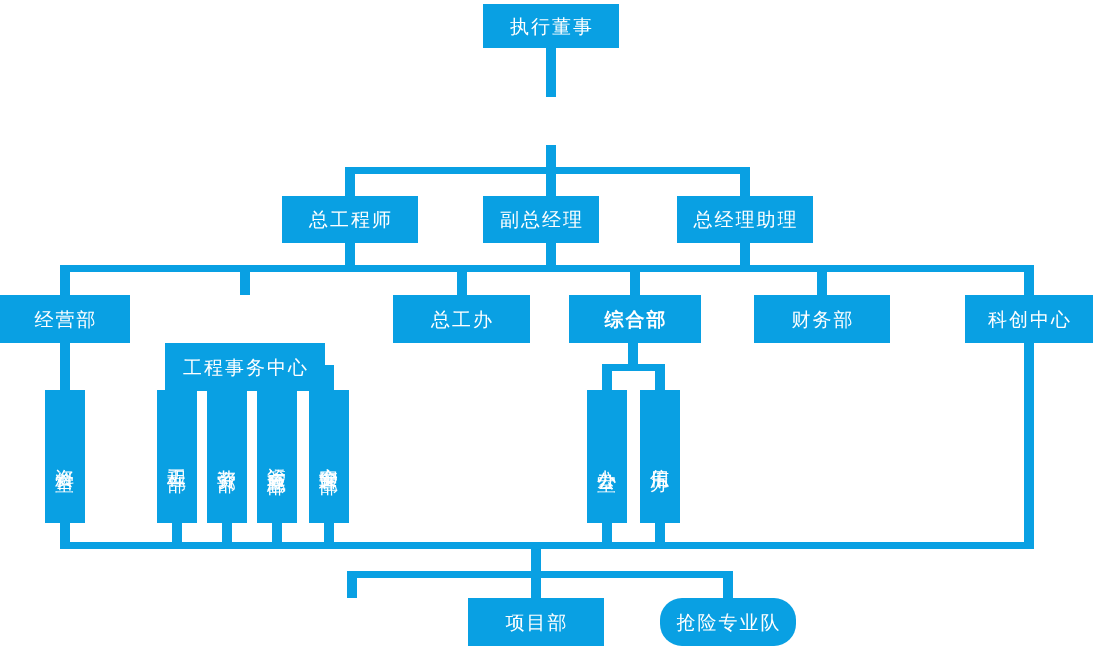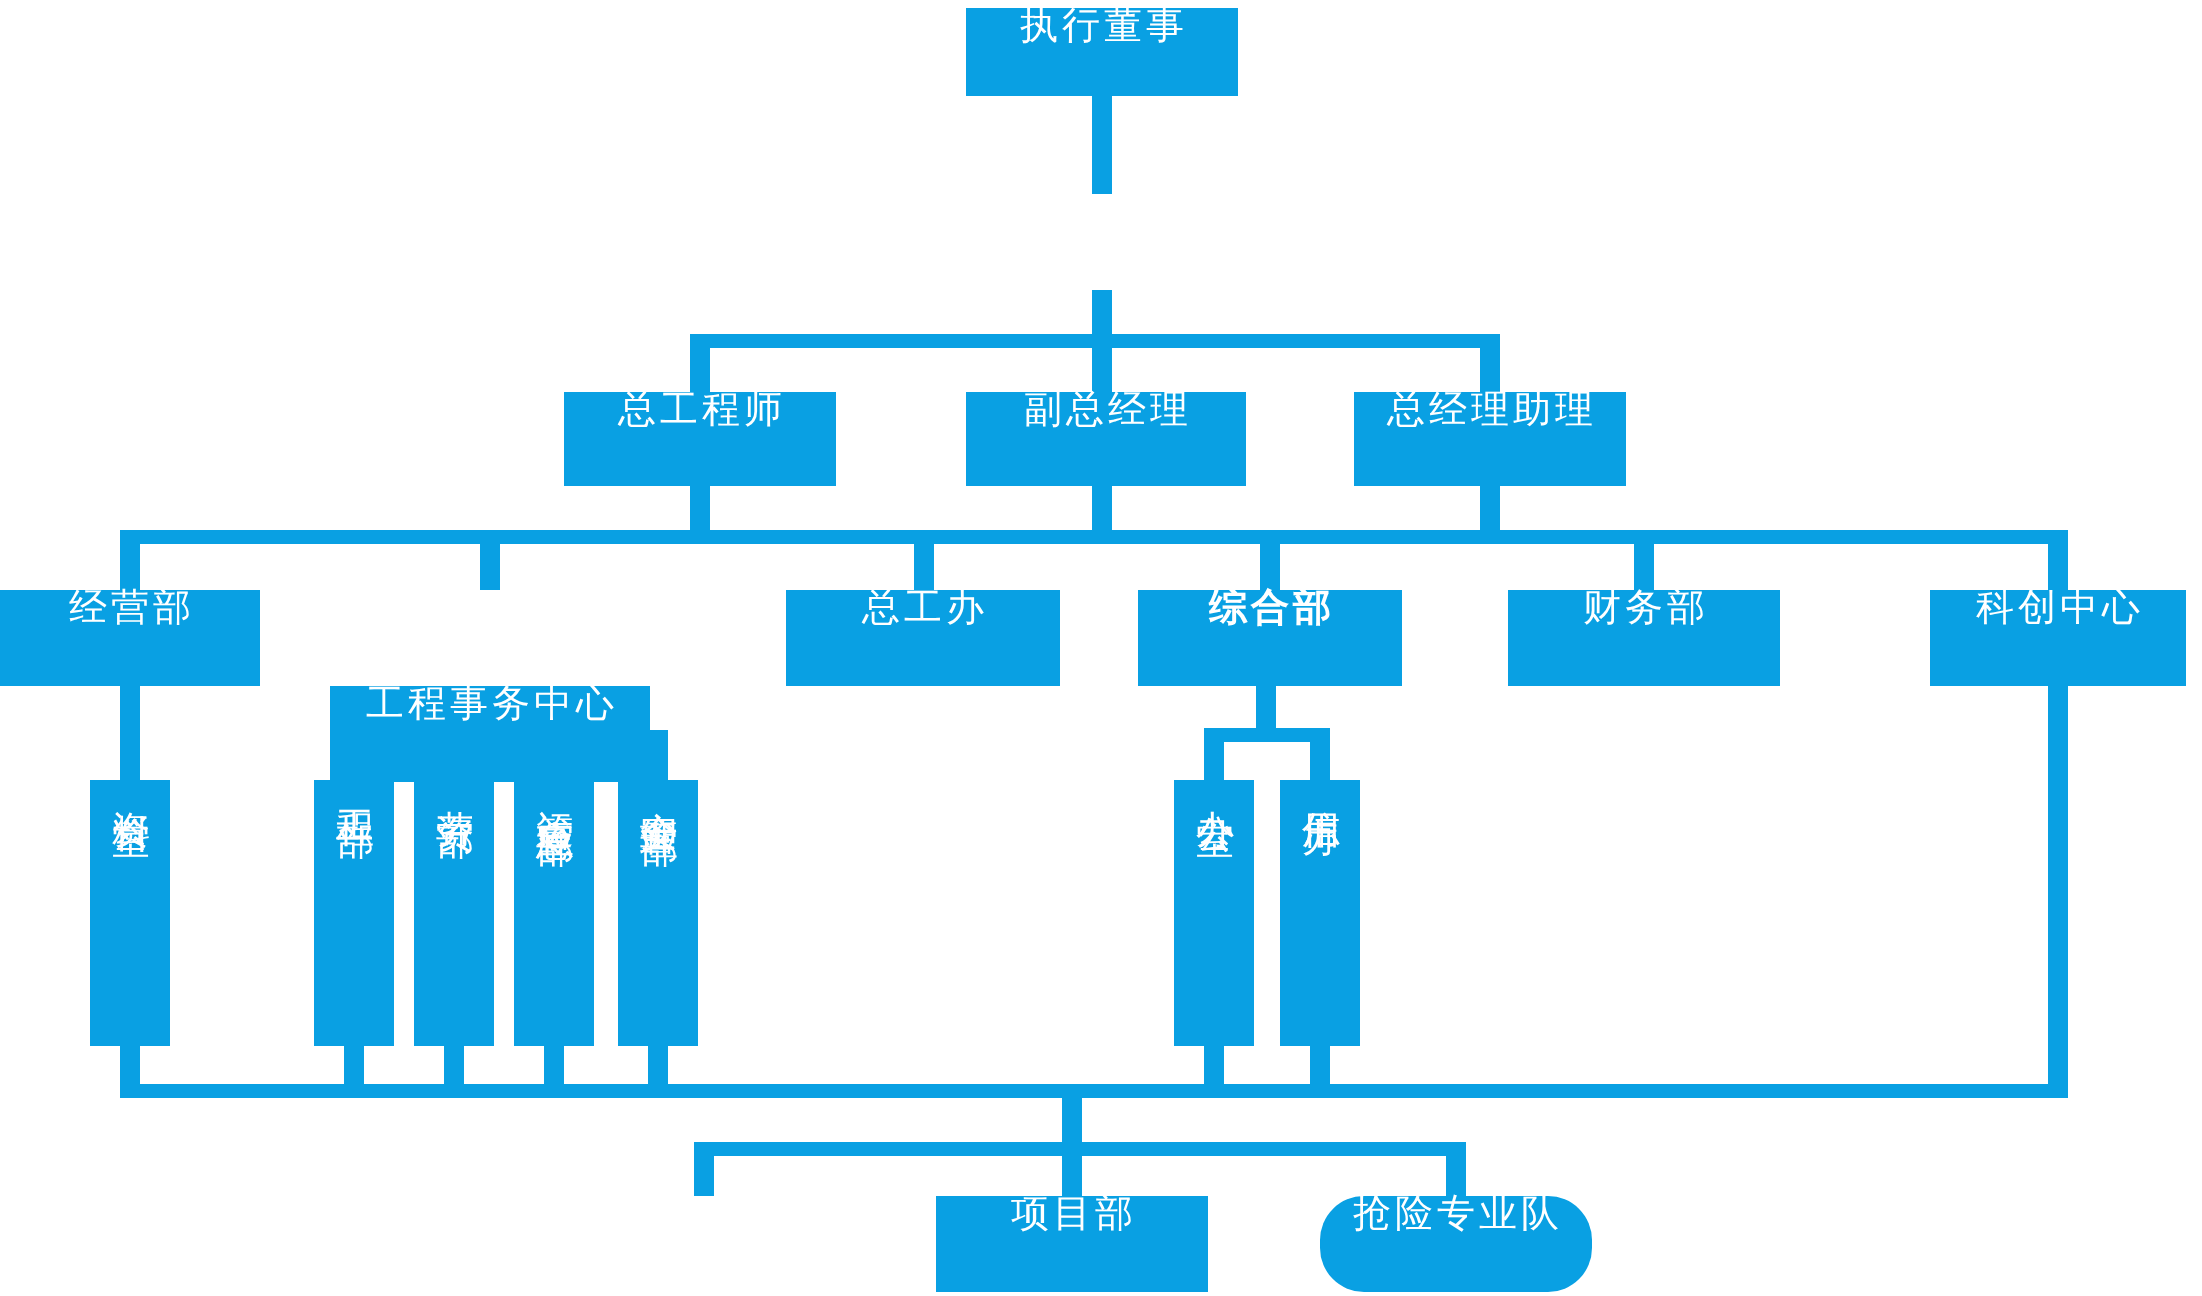--- a/index.html
+++ b/index.html
@@ -21,20 +21,21 @@
   }
   .seg {
     position: absolute;
     background: var(--connector-color, #09A0E3);
   }
   .node {
     position: absolute;
     background: var(--node-fill, #09A0E3);
     color: var(--node-text, #ffffff);
     display: flex;
+    align-items: center;
     justify-content: center;
     font-size: 19px;
     line-height: 1;
     box-sizing: border-box;
     user-select: none;
   }
   .node .label {
     letter-spacing: 2px;
     white-space: nowrap;
     text-indent: 2px;
@@ -93,21 +94,21 @@
       <div class="seg" style="left: 531px; top: 578px; width: 10px; height: 20px;"></div>
       <div class="seg" style="left: 723px; top: 578px; width: 10px; height: 20px;"></div>
     </div>
   <div class="layer">
       <div class="node" style="left: 483px; top: 4px; width: 136px; height: 44px;">
         <span class="label">执行董事</span>
       </div>
       <div class="node" style="left: 282px; top: 196px; width: 136px; height: 47px;">
         <span class="label">总工程师</span>
       </div>
-      <div class="node" style="left: 483px; top: 196px; width: 140px; height: 47px;">
+      <div class="node" style="left: 483px; top: 196px; width: 116px; height: 47px;">
         <span class="label">副总经理</span>
       </div>
       <div class="node" style="left: 677px; top: 196px; width: 136px; height: 47px;">
         <span class="label">总经理助理</span>
       </div>
       <div class="node" style="left: 0px; top: 295px; width: 130px; height: 48px;">
         <span class="label">经营部</span>
       </div>
       <div class="node" style="left: 165px; top: 295px; width: 160px; height: 48px; margin-top: 48px;">
         <span class="label">工程事务中心</span>

